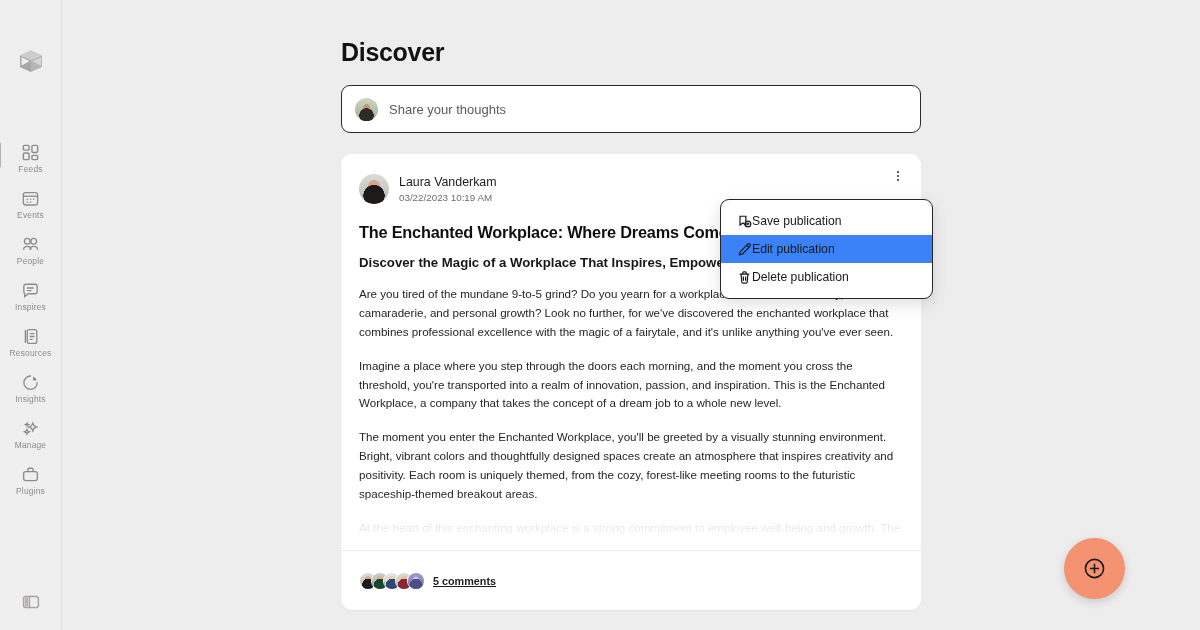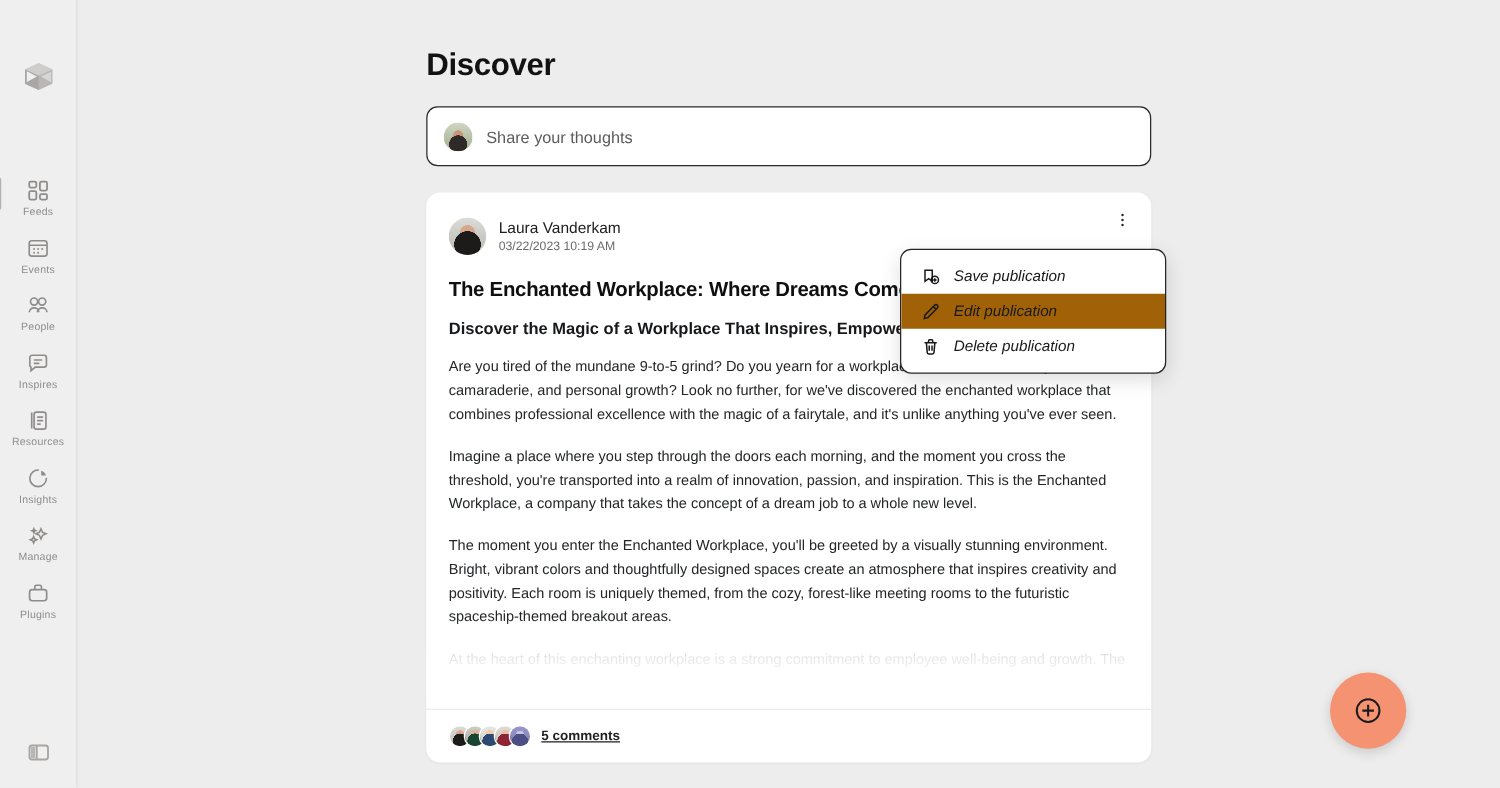--- a/index.html
+++ b/index.html
@@ -93,21 +93,21 @@
     pointer-events: none;
   }
   .continue {
     position: absolute; left: 0; right: 0; bottom: 57px;
     display: flex; align-items: center; justify-content: center; gap: 6px;
     font-size: 11.6px; color: #1e1f21; cursor: pointer;
   }
   .continue svg { display: block; }
 
   .card-footer {
-    position: absolute; left: 0; right: 0; bottom: 0; height: 43px;
+    position: absolute; left: 0; right: 0; bottom: 0; height: 60px;
     border-top: 1px solid #eceaea;
     display: flex; align-items: center; padding: 0 18px;
   }
   .avstack { display: flex; align-items: center; }
   .avstack .av {
     width: 18px; height: 18px; border-radius: 50%;
     border: 1.5px solid #fff; margin-left: -6px; overflow: hidden;
   }
   .avstack .av:first-child { margin-left: 0; }
   .comments-link {
@@ -120,24 +120,24 @@
 
   
   .menu {
     position: absolute; left: 658px; top: 199px;
     width: 213px; background: #fff;
     border: 1px solid #262626; border-radius: 9px;
     box-shadow: 0 5px 16px rgba(0,0,0,.13);
     padding: 7px 0; z-index: 40; overflow: hidden;
   }
   .menu-item {
-    height: 28px; display: flex; align-items: center; gap: 11px;
-    padding: 0 16px; font-size: 12.2px; color: #18191b; cursor: pointer; font-style: italic;
-  }
-  .menu-item.hl { background: #a16207; }
+    height: 28px; display: flex; align-items: center; gap: 0;
+    padding: 0 16px; font-size: 12.2px; color: #18191b; cursor: pointer;
+  }
+  .menu-item.hl { background: #3b82f6; }
   .menu-item svg { display: block; flex: 0 0 15px; }
 
   
   .fab {
     position: absolute; right: 75px; bottom: 31px;
     width: 61px; height: 61px; border-radius: 50%;
     background: #f59272;
     display: flex; align-items: center; justify-content: center;
     cursor: pointer; box-shadow: 0 3px 9px rgba(0,0,0,.15);
   }

